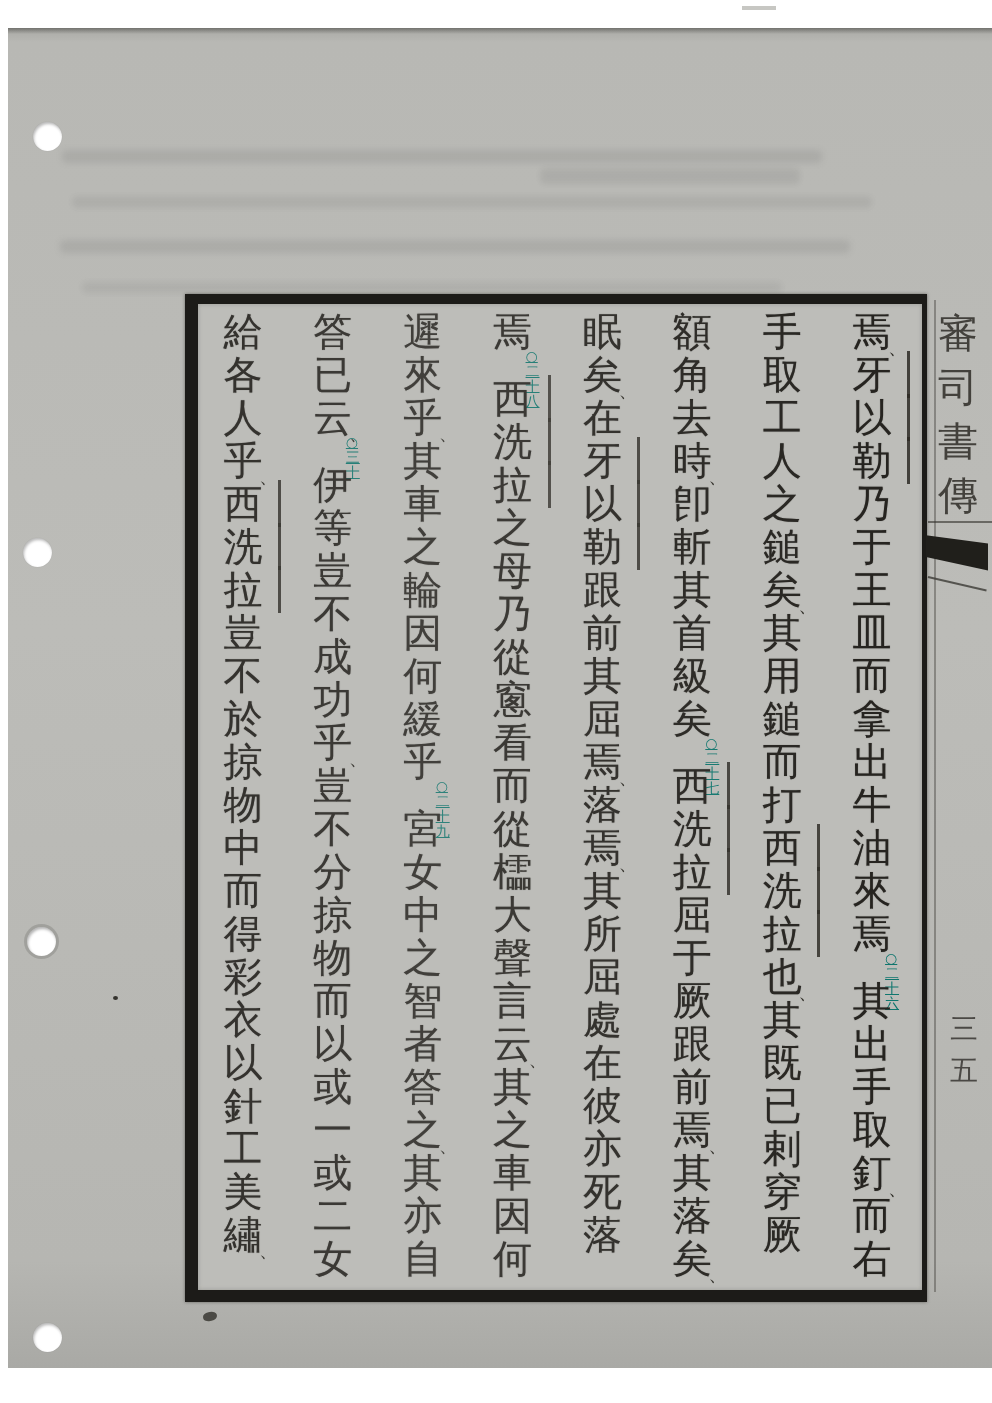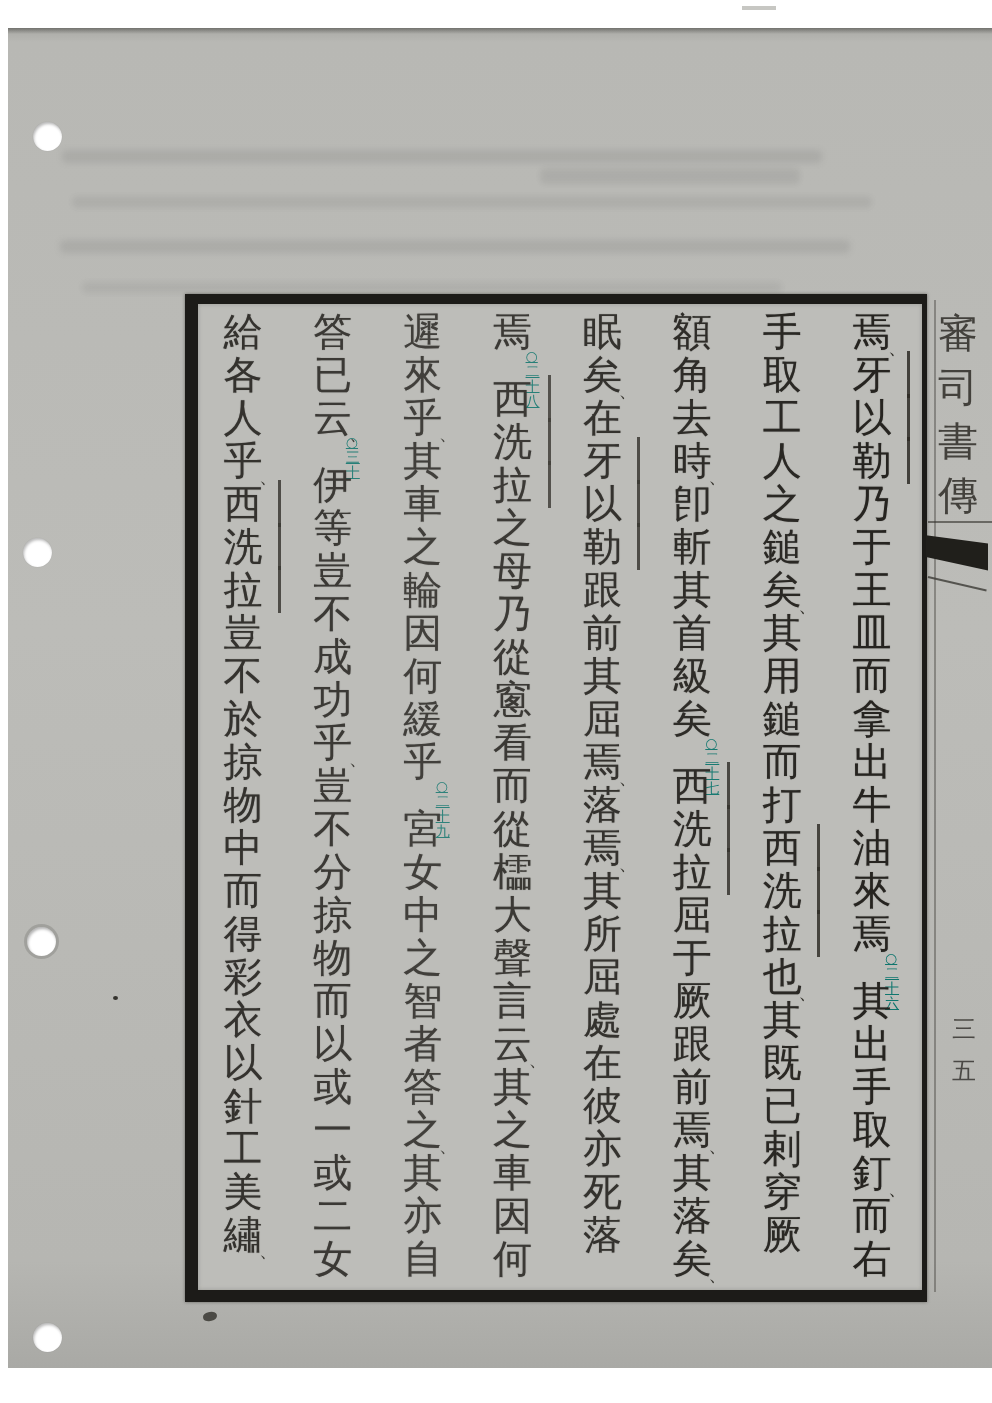--- a/index.html
+++ b/index.html
@@ -36,21 +36,21 @@
 
   
   .margin-vline{position:absolute;left:934px;top:300px;width:2px;height:992px;background:rgba(58,56,50,.4);}
   .fold-title{position:absolute;left:938px;top:306px;width:48px;font-size:40px;line-height:54px;
        color:rgba(40,38,33,.82);word-break:break-all;}
   .margin-hline{position:absolute;left:928px;top:521px;width:64px;height:2px;background:rgba(50,48,44,.6);}
   .fishtail{position:absolute;left:926px;top:531px;width:62px;height:42px;background:#201f1b;
        clip-path:polygon(0 10%,100% 30%,100% 94%,0 62%);}
   .fishtail-line{position:absolute;left:928px;top:576px;width:60px;height:2px;background:#3b3935;
        transform:rotate(13deg);transform-origin:left center;opacity:.8;}
-  .folio{position:absolute;left:944px;top:1008px;width:40px;font-size:24px;line-height:42px;
+  .folio{position:absolute;left:944px;top:1008px;width:40px;font-size:28px;line-height:42px;
        color:rgba(43,41,37,.78);word-break:break-all;text-align:center;}
 </style>
 </head>
 <body>
 
 <div class="scan-page"></div>
 <div class="page-edge-top"></div>
 
 <div class="smudge" style="left:62px;top:150px;width:760px;height:13px;"></div>
 <div class="smudge" style="left:72px;top:196px;width:800px;height:12px;opacity:.85;"></div>

